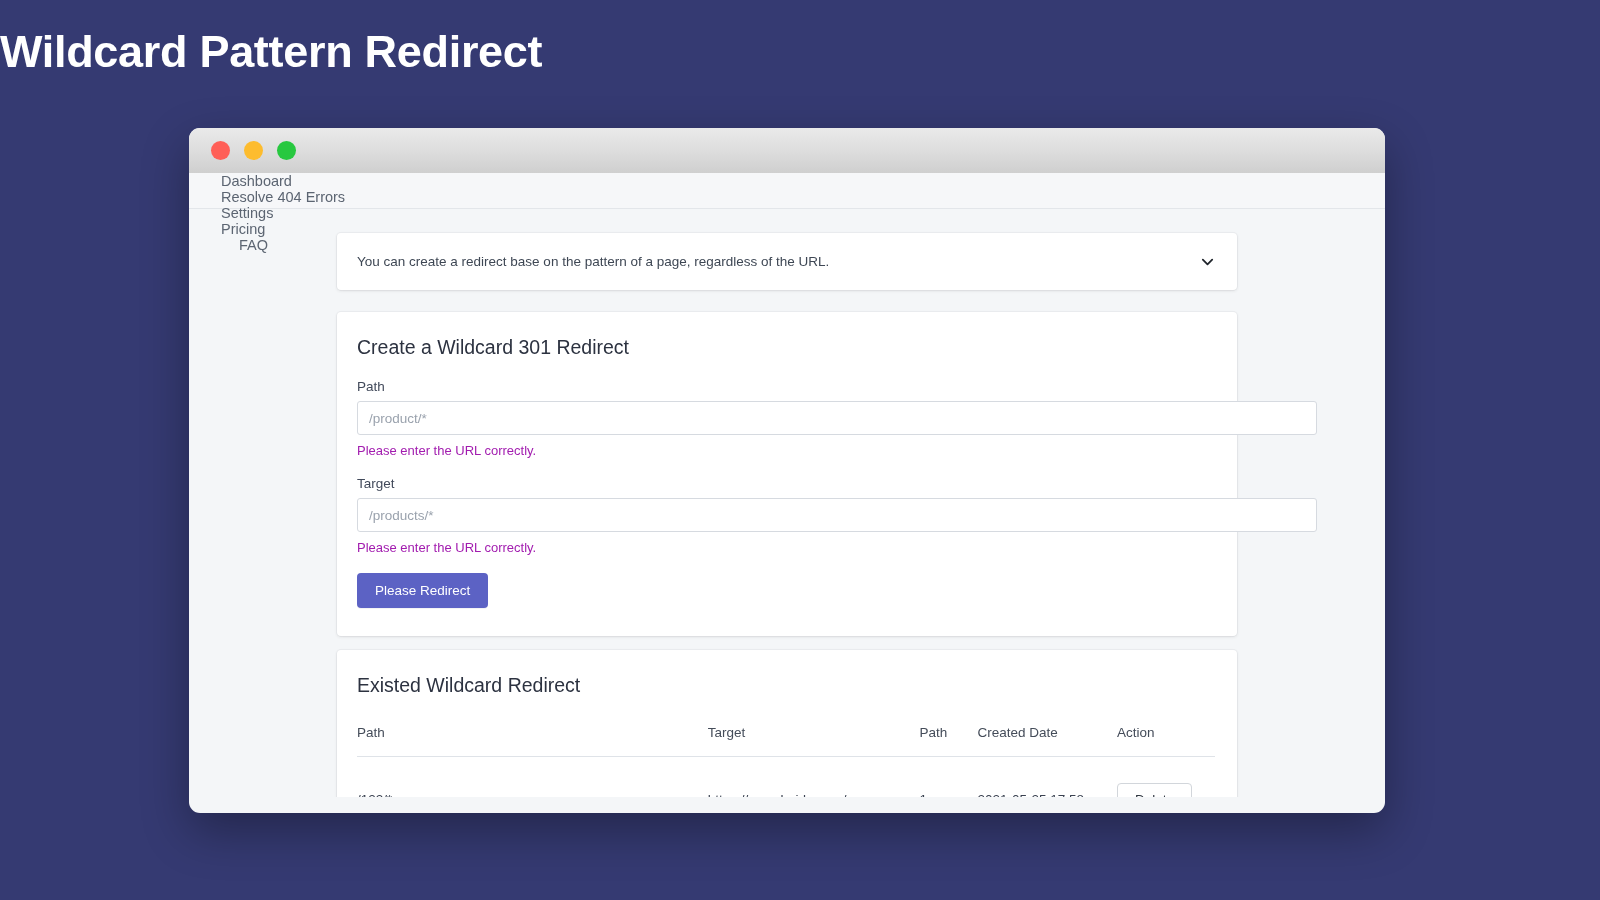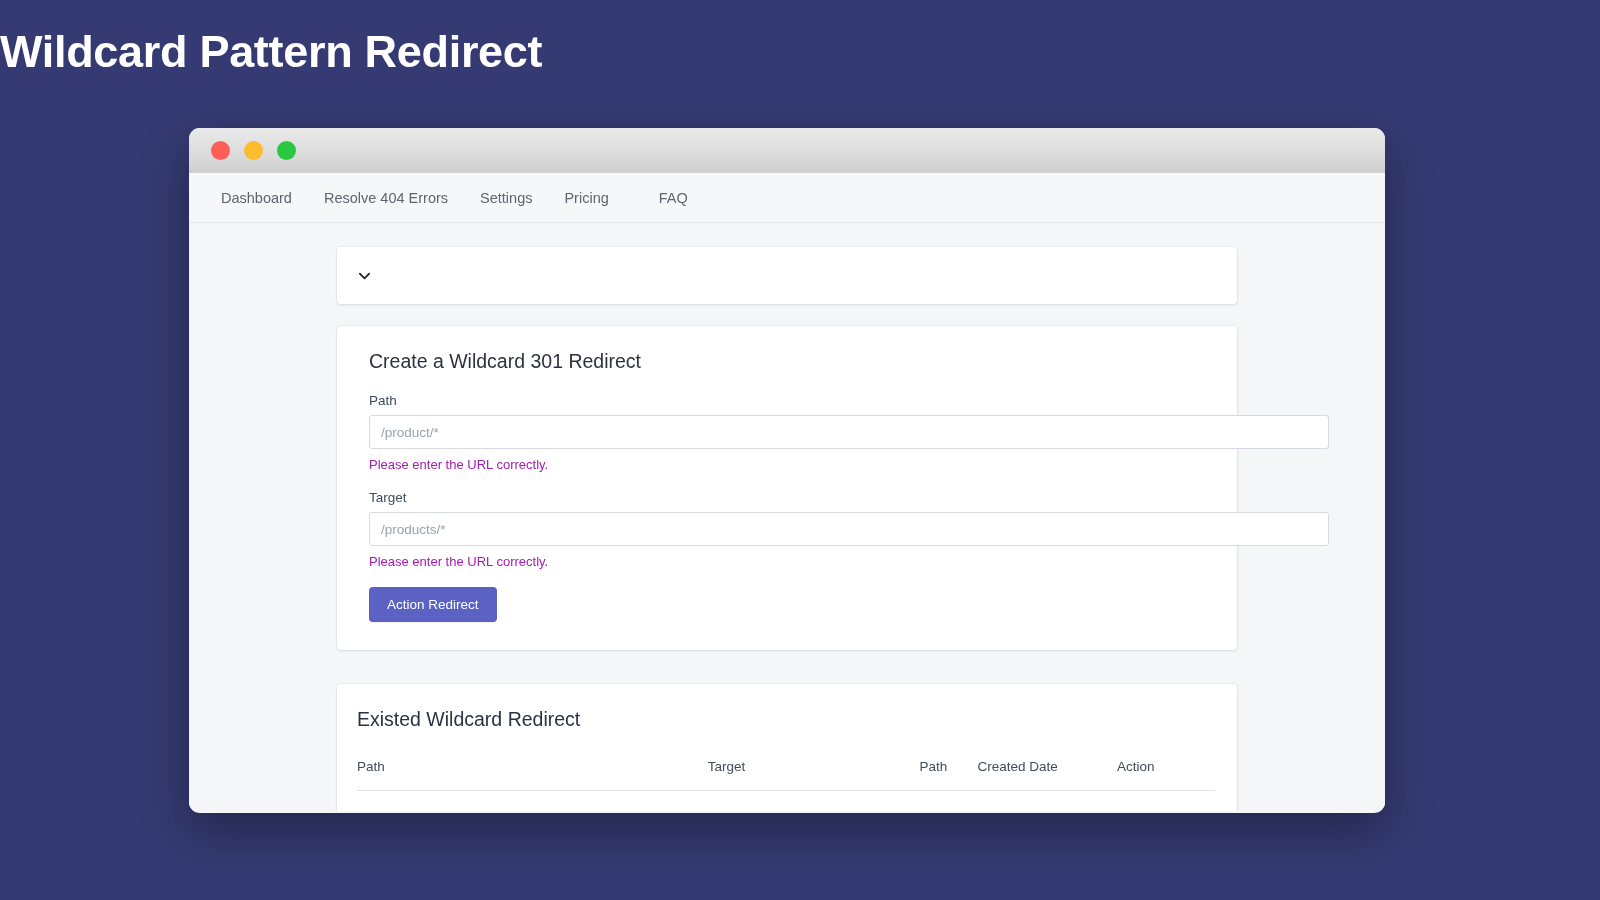--- a/index.html
+++ b/index.html
@@ -56,27 +56,28 @@
     height: 19px;
     border-radius: 50%;
     margin-right: 14px;
   }
   .dot.red    { background: #ff5f57; }
   .dot.yellow { background: #fdbc2e; }
   .dot.green  { background: #28c840; }
 
   
   .tabbar {
-    height: 50px;
+    height: 36px;
     background: #f6f7f9;
     border-bottom: 1px solid #e3e6ea;
     display: flex;
     align-items: stretch;
     padding-left: 16px;
     position: relative;
+    flex-direction: column;
   }
 
   .tab {
     display: flex;
     align-items: center;
     padding: 0 16px;
     font-size: 14.5px;
     color: #5c6572;
     position: relative;
     cursor: pointer;
@@ -130,22 +131,22 @@
   }
   .chevron {
     width: 15px;
     height: 15px;
     flex-shrink: 0;
     cursor: pointer;
   }
 
   
   .form-card {
-    padding: 24px 22px 28px 32px;
-    margin-bottom: 34px;
+    padding: 24px 22px 28px 20px;
+    margin-bottom: 14px;
   }
   .section-title {
     font-size: 19.5px;
     color: #2c3240;
     font-weight: normal;
     margin-bottom: 20px;
   }
   .field-label {
     font-size: 13.5px;
     color: #41495a;
@@ -256,39 +257,40 @@
     </div>
     <div class="tab gap">
       <span>FAQ</span>
     </div>
   </div>
 
   <div class="content">
     <div class="inner">
 
       <div class="card notice">
+        <div class="notice-text">You can create a redirect base on the pattern of a page, regardless of the URL.</div>
         <span class="chevron">
           <svg viewBox="0 0 16 16" width="15" height="15" aria-hidden="true">
             <path d="M3 6 L8 11 L13 6" fill="none" stroke="#1f242b" stroke-width="1.9" stroke-linecap="round" stroke-linejoin="round"></path>
           </svg>
         </span>
       </div>
 
       <div class="card form-card">
         <div class="section-title">Create a Wildcard 301 Redirect</div>
 
         <div class="field-label">Path</div>
         <input class="text-input" type="text" placeholder="/product/*" style="">
         <div class="helper">Please enter the URL correctly.</div>
 
         <div class="field-label">Target</div>
         <input class="text-input" type="text" placeholder="/products/*" style="">
         <div class="helper">Please enter the URL correctly.</div>
 
-        <button class="primary-btn">Action Redirect</button>
+        <button class="primary-btn">Please Redirect</button>
       </div>
 
       <div class="card table-card">
         <div class="section-title">Existed Wildcard Redirect</div>
 
         <table>
           <thead>
             <tr>
               <th class="col-path">Path</th>
               <th class="col-target">Target</th>

